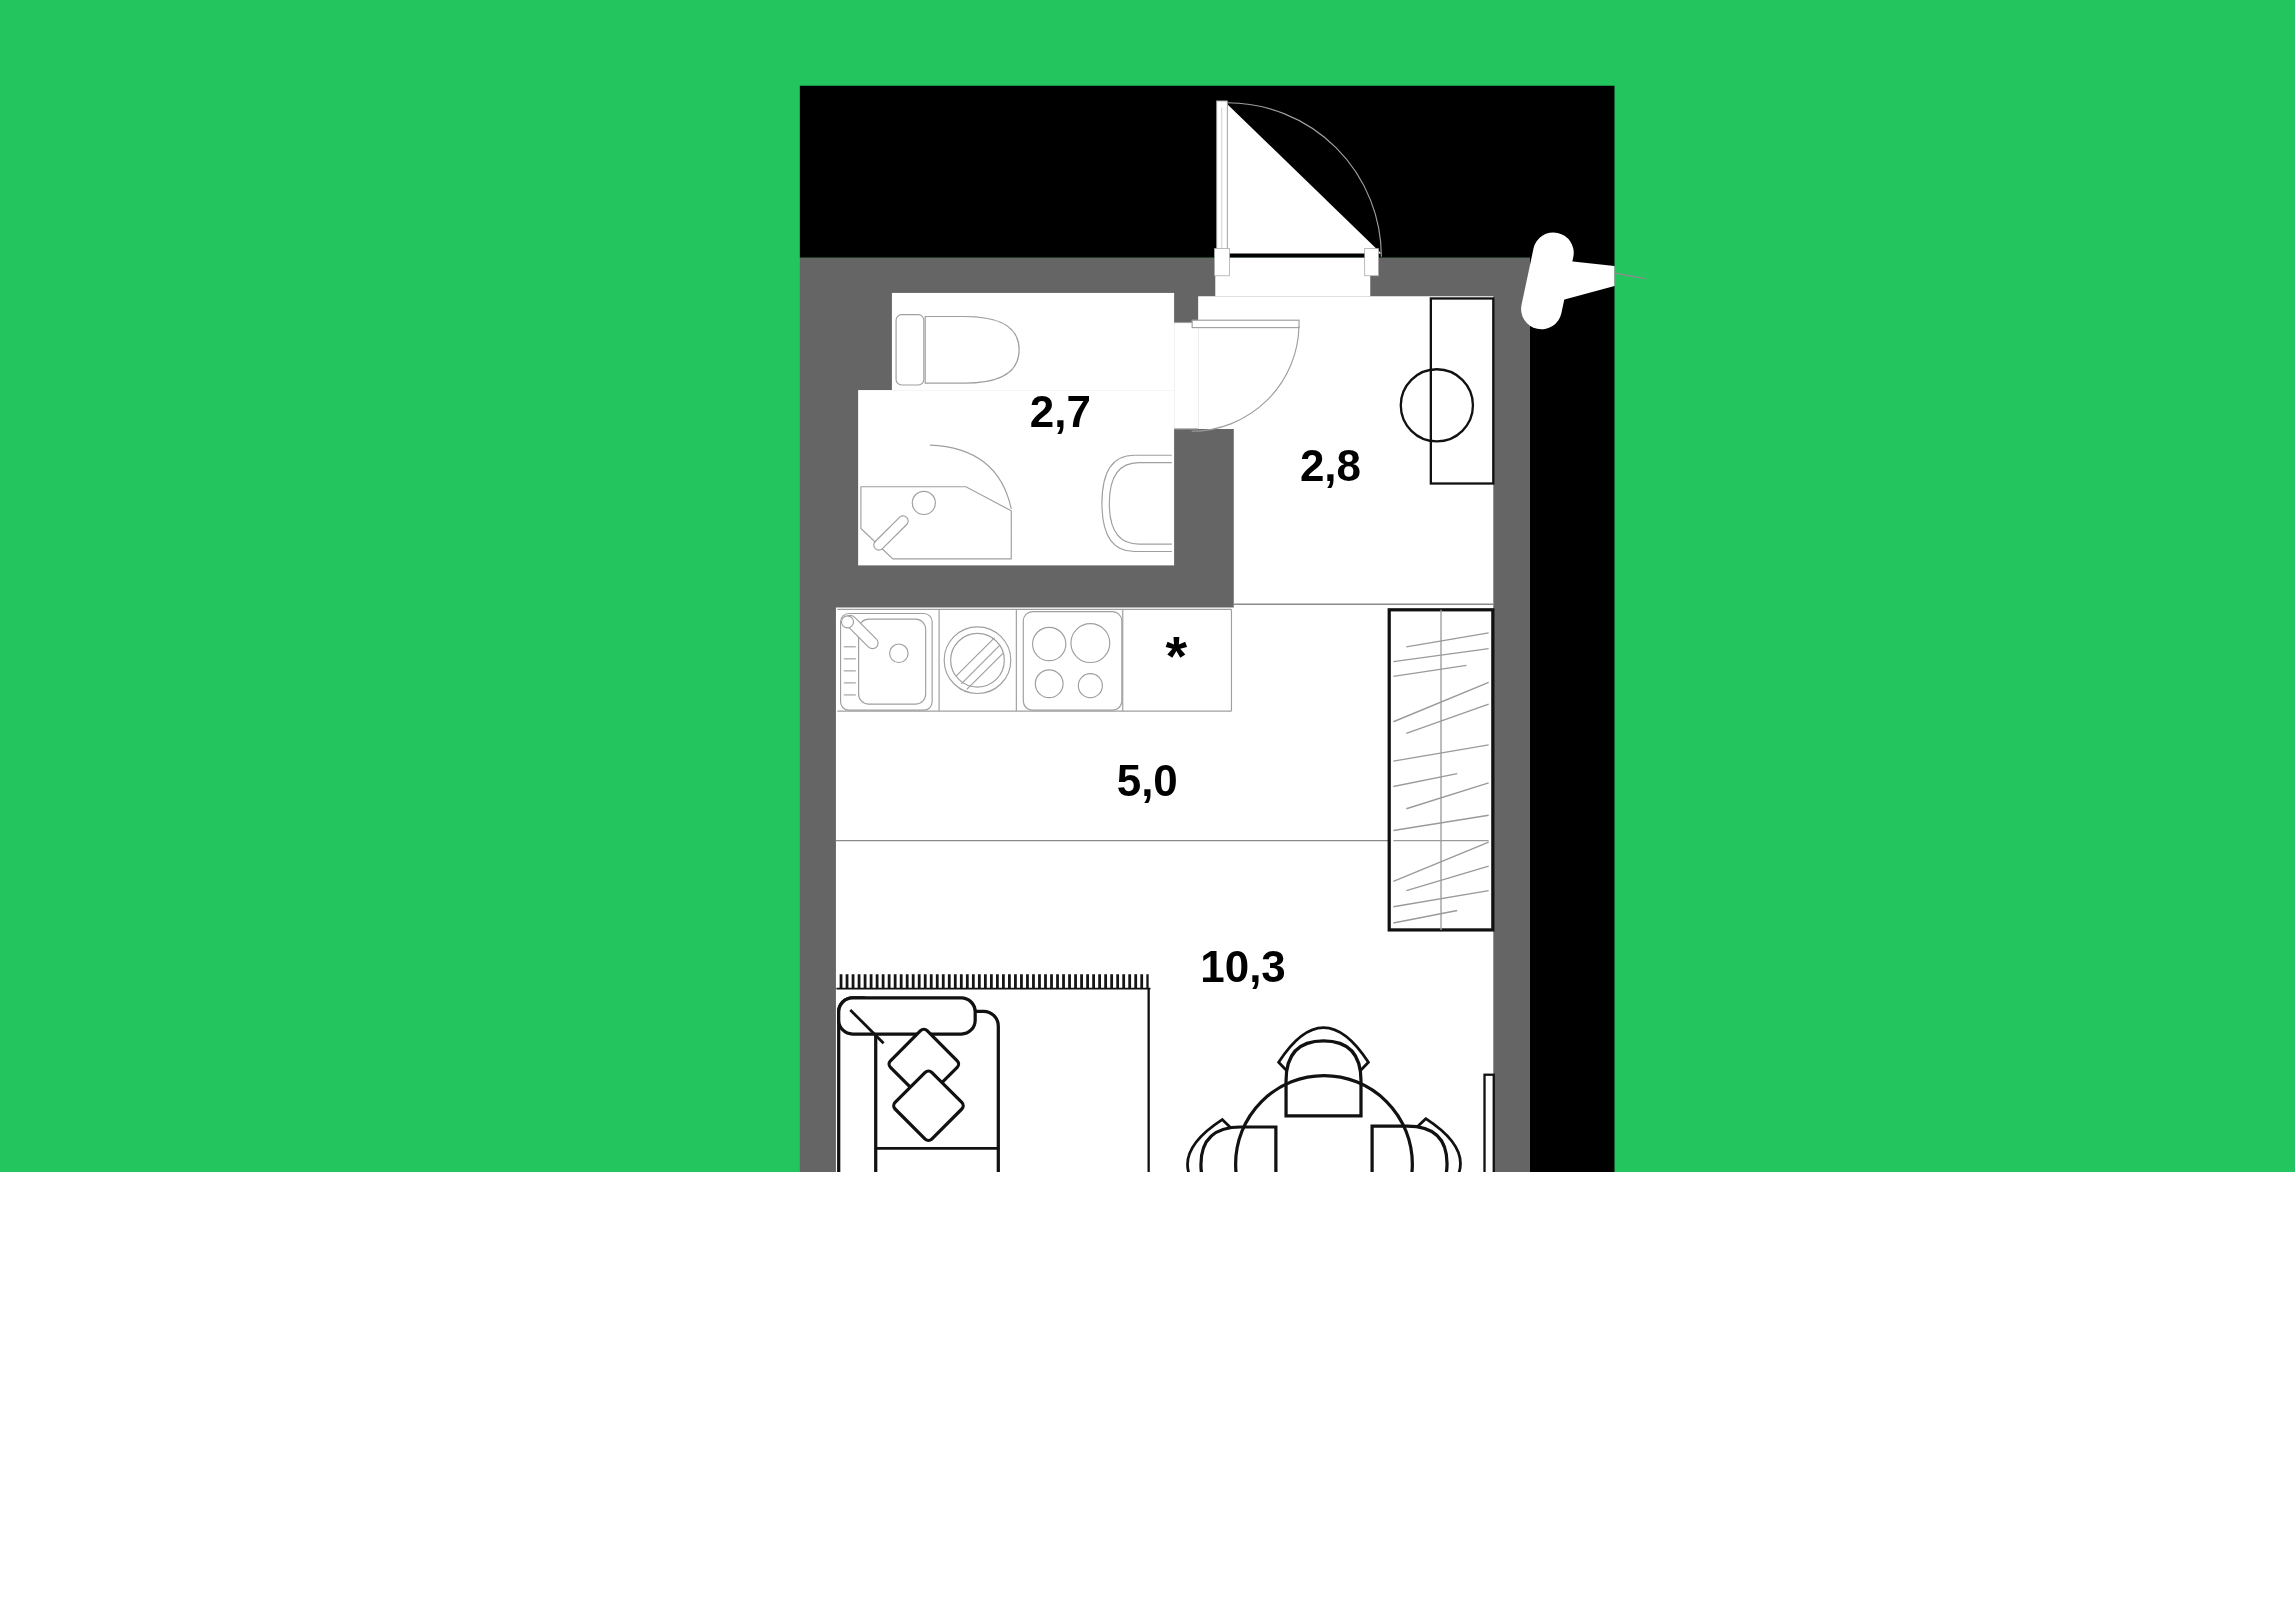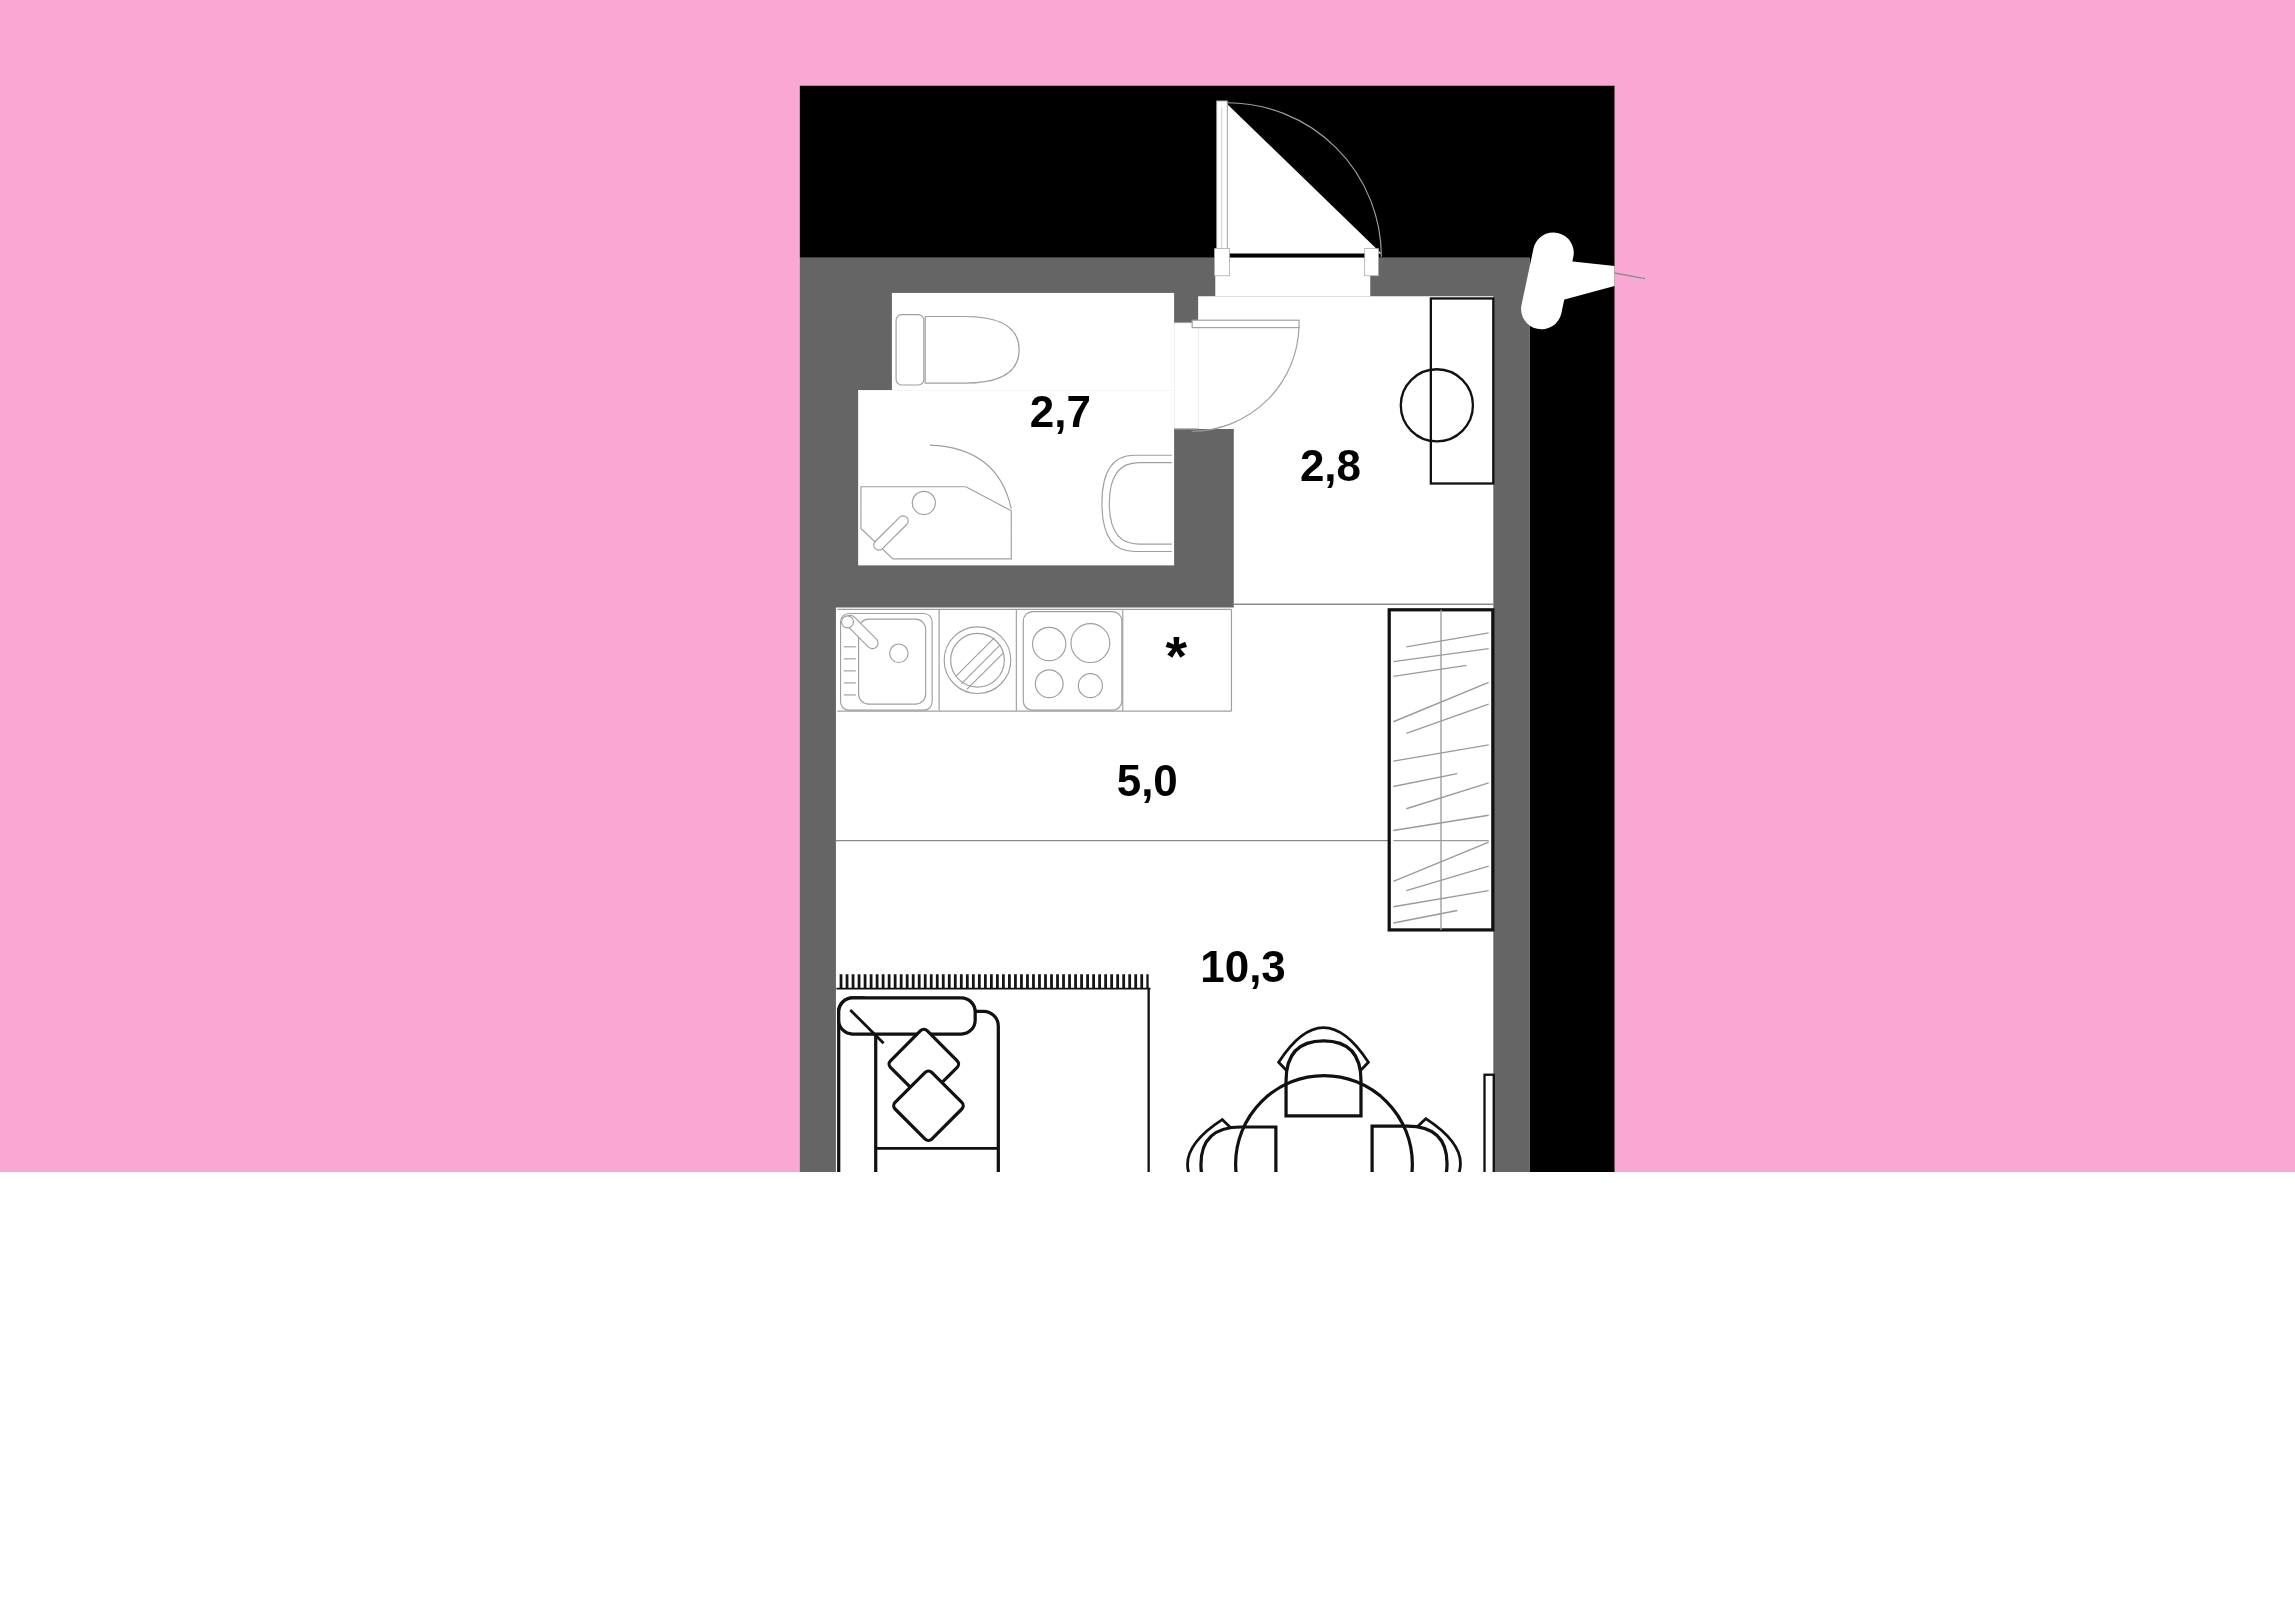--- a/index.html
+++ b/index.html
@@ -1,16 +1,16 @@
 <!DOCTYPE html>
 <html style="font-size:7.4px"><head>
 <meta charset="utf-8">
 <style>
   html,body{margin:0;padding:0;background:#ffffff;}
-  .stage{position:relative;width:2295px;height:1172px;background:#f9a8d4;font-family:"Liberation Sans",sans-serif;text-align:right;}
+  .stage{position:relative;width:2295px;height:1172px;background:#22c55e;font-family:"Liberation Sans",sans-serif;text-align:right;}
   svg{display:block;}
   text.area-label{font-family:"Liberation Sans",sans-serif;font-weight:700;fill:#000;}
 </style>
 </head>
 <body>
 
 <div class="stage">
 <svg width="2295" height="1623" viewBox="0 0 4961 3508">
 
   <path d="M1729,185 L3490,185 L3490,3030 L3307,3030 L3307,557 L1729,557 Z" fill="#000000"></path>

